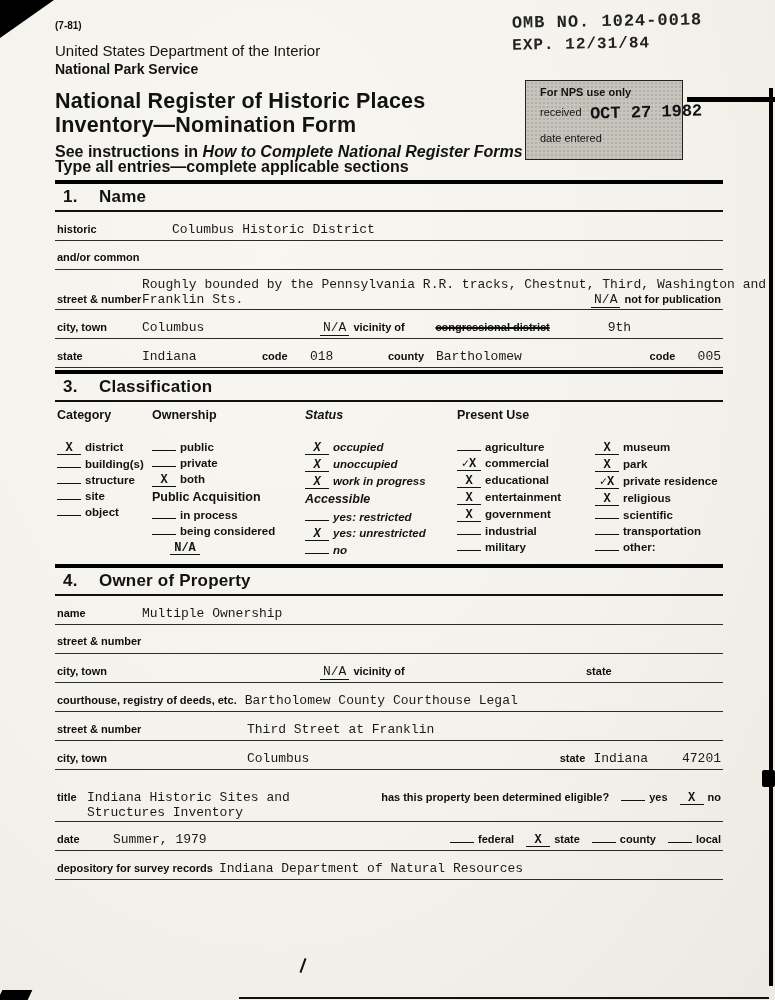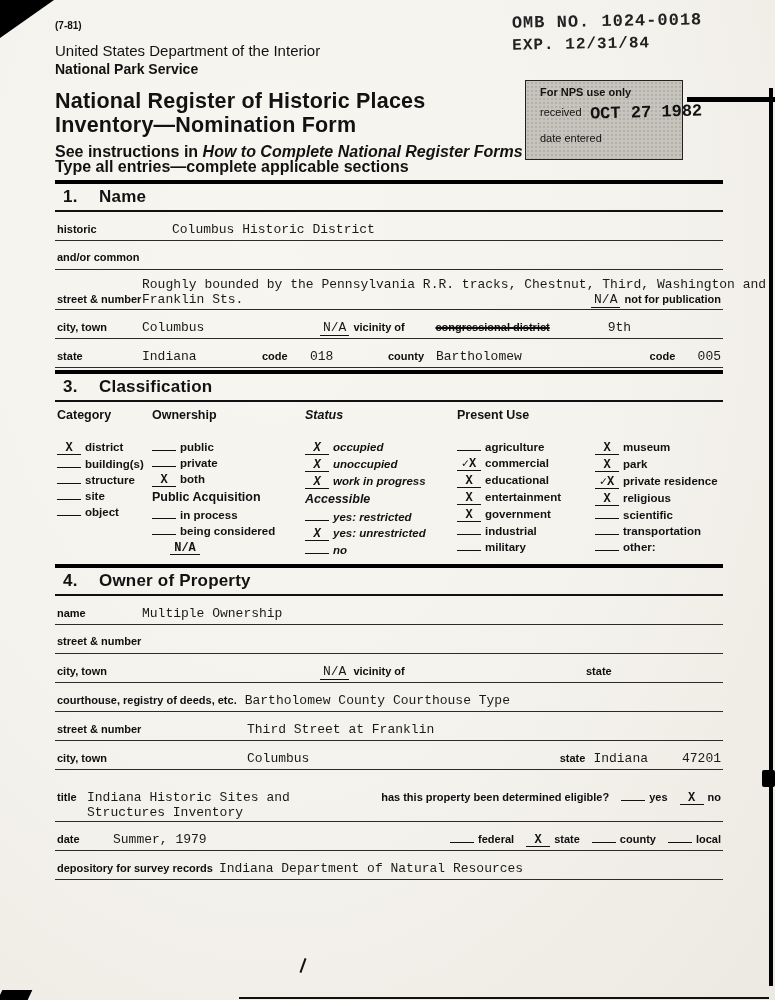--- a/index.html
+++ b/index.html
@@ -226,21 +226,21 @@
         <span class="typed underlined">N/A</span>
         <span class="flabel" style="margin-left:4px;">vicinity of</span>
         <span class="spacer"></span>
         <span class="flabel" style="width:135px;">state</span>
       </div>
     </div>
 
     <div>
       <div class="frow">
         <span class="flabel">courthouse, registry of deeds, etc.</span>
-        <span class="typed" style="margin-left:8px;">Bartholomew County Courthouse Type</span>
+        <span class="typed" style="margin-left:8px;">Bartholomew County Courthouse Legal</span>
       </div>
       <div class="frow">
         <span class="flabel" style="width:190px;">street &amp; number</span>
         <span class="typed">Third Street at Franklin</span>
       </div>
       <div class="frow">
         <span class="flabel" style="width:190px;">city, town</span>
         <span class="typed">Columbus</span>
         <span class="spacer"></span>
         <span class="flabel">state</span>

